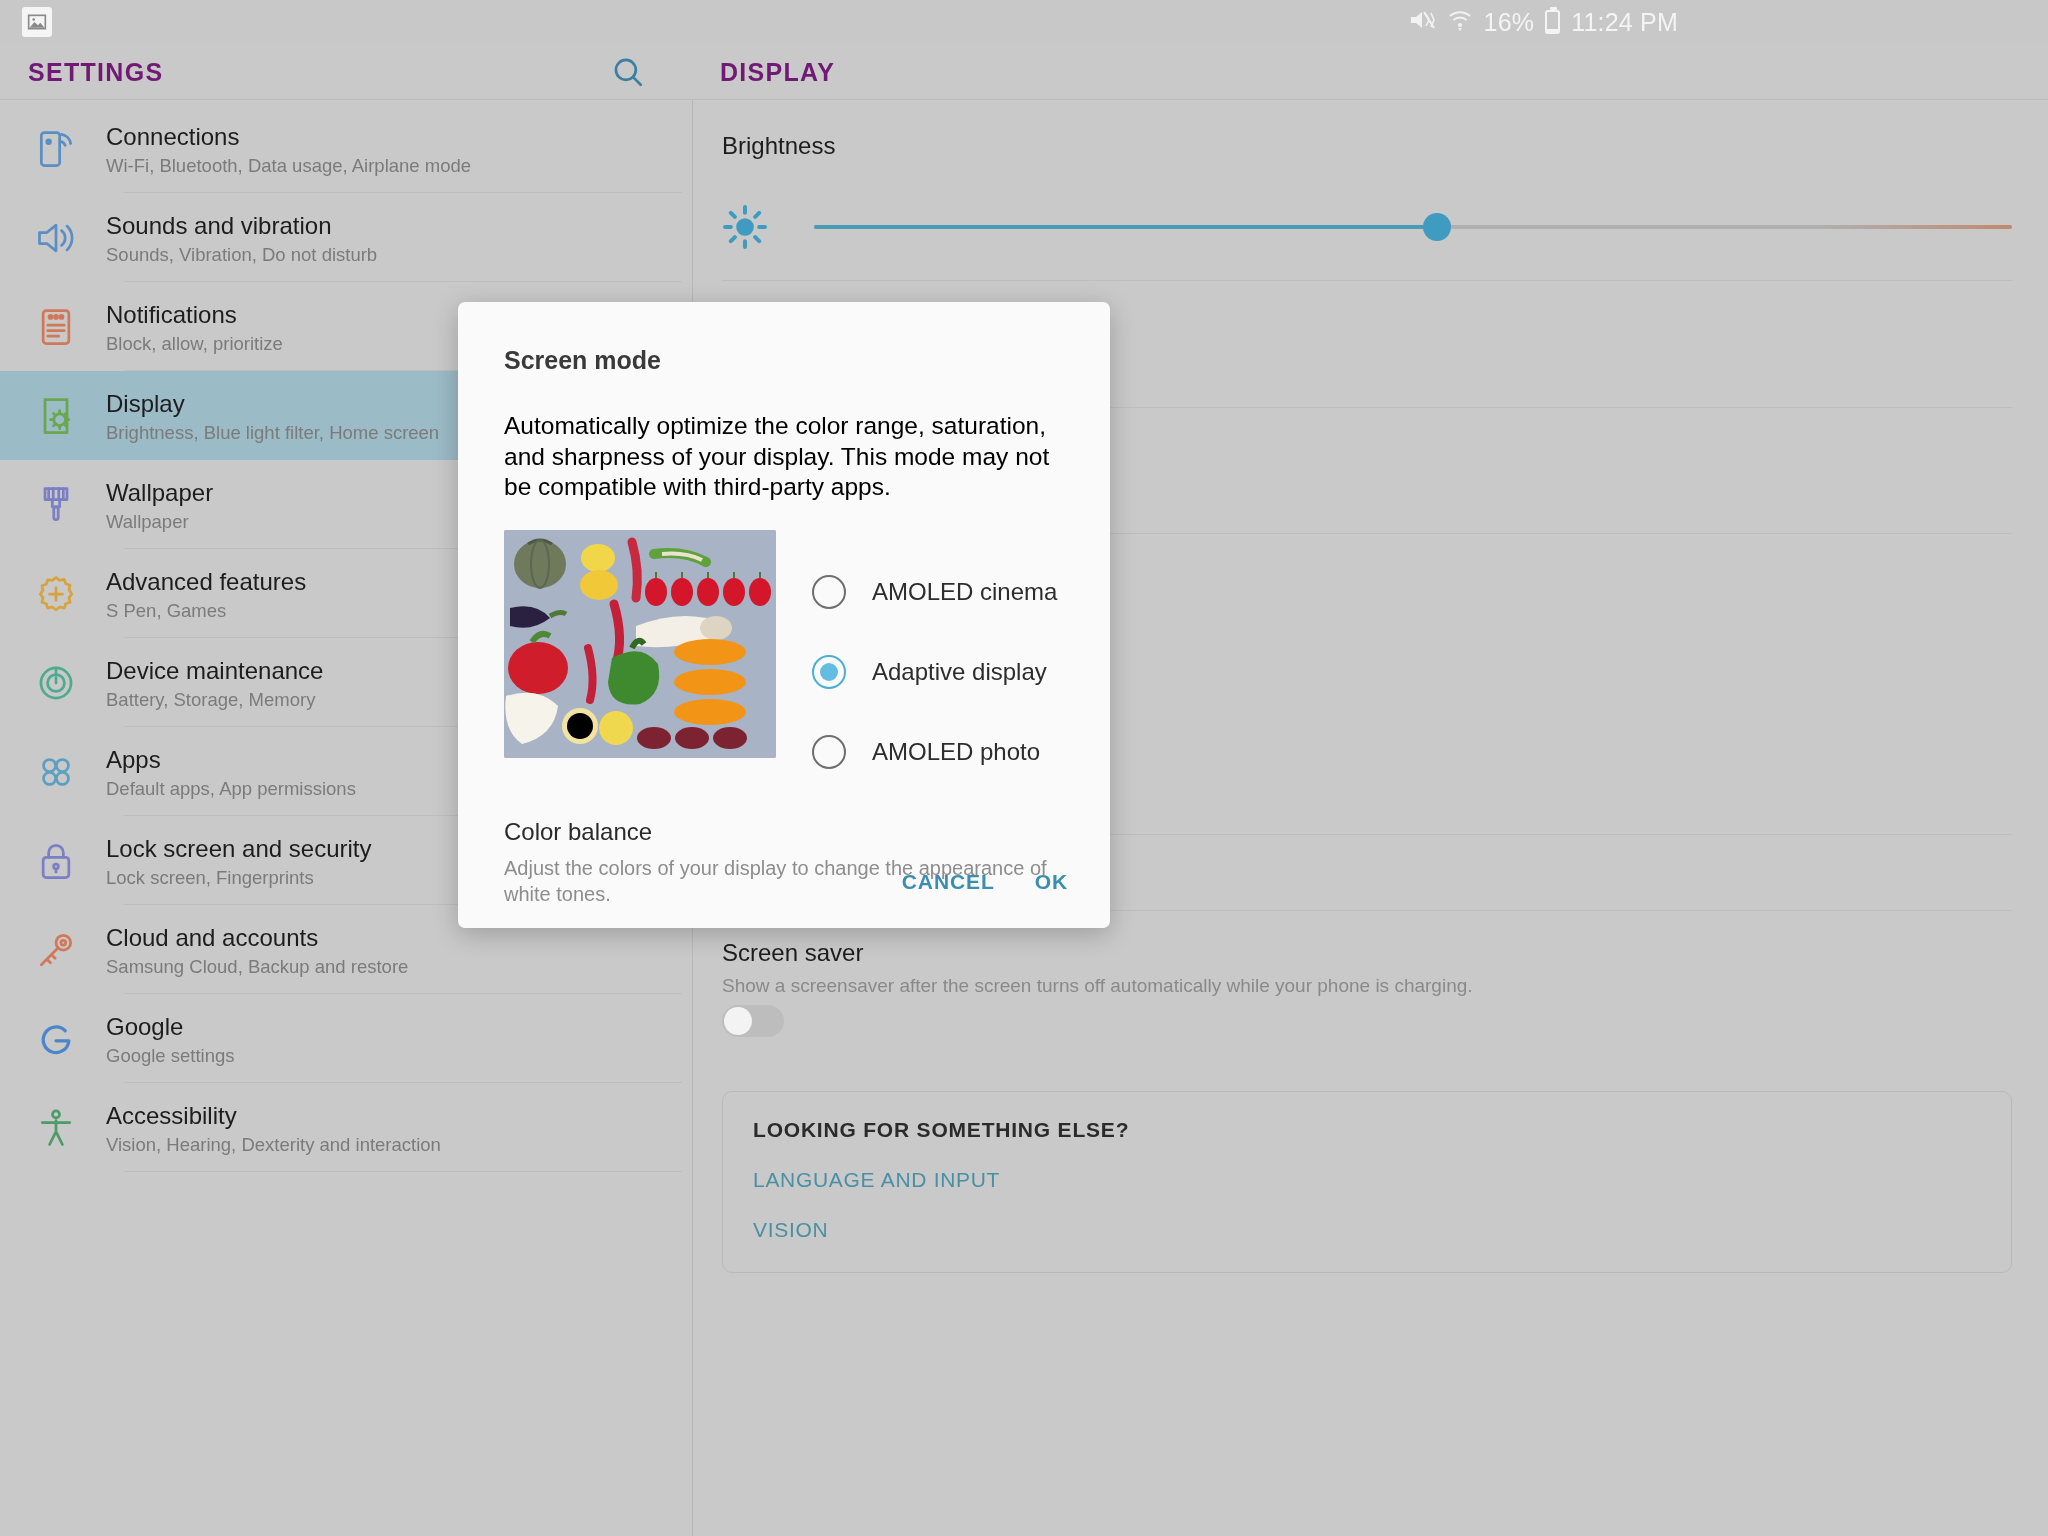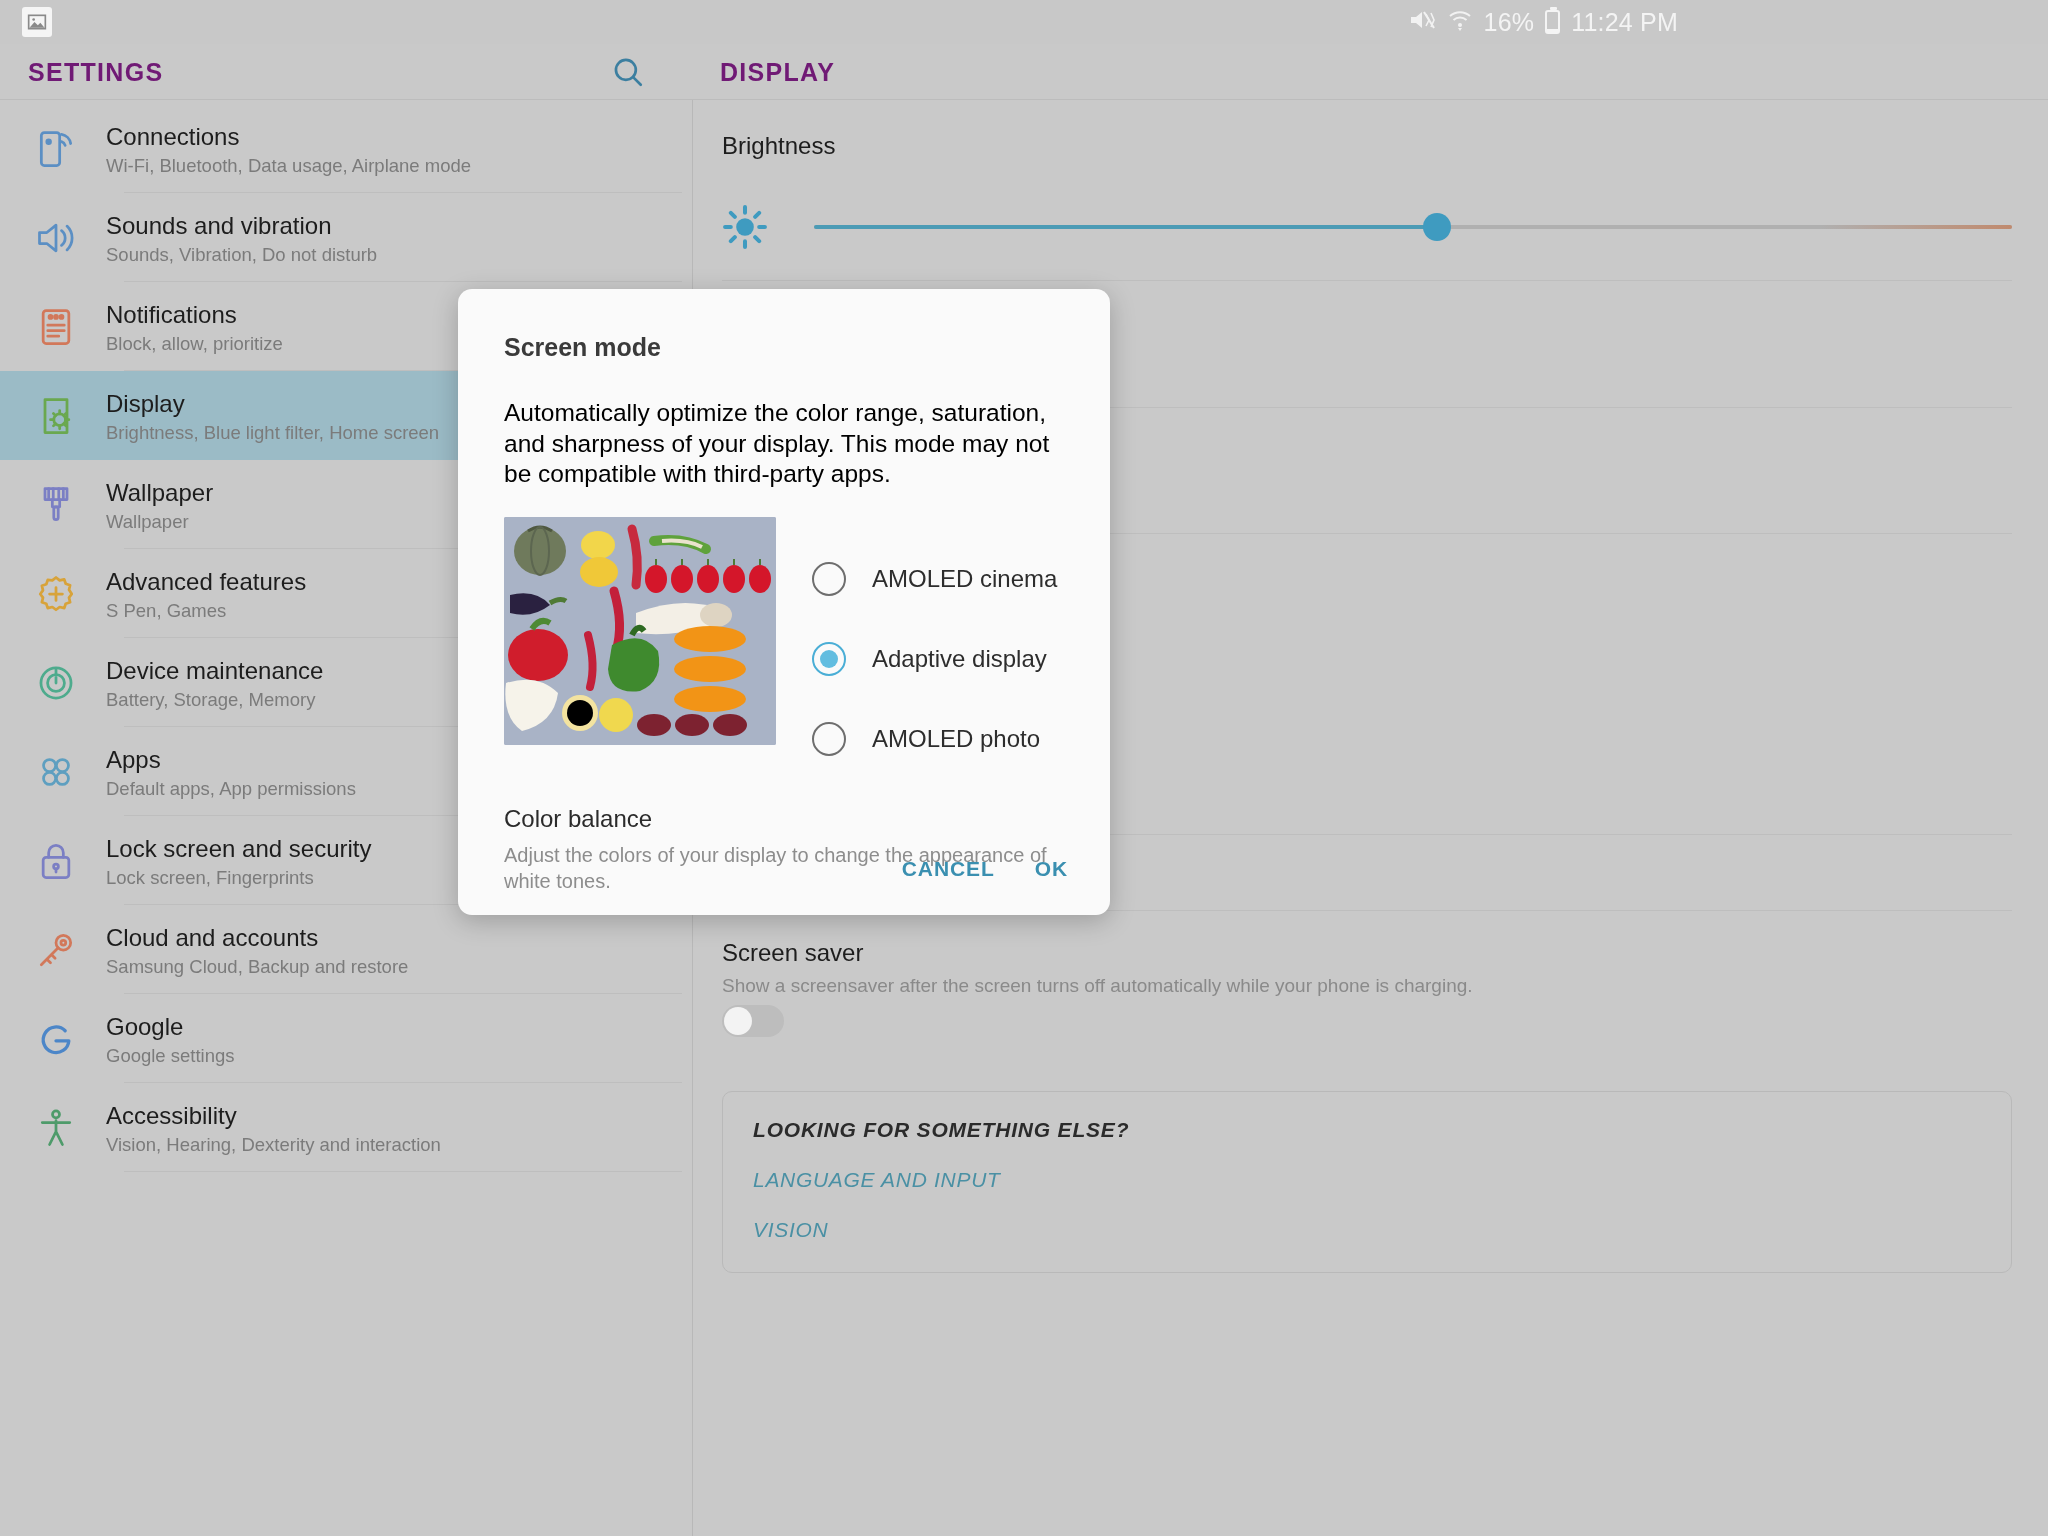--- a/index.html
+++ b/index.html
@@ -116,30 +116,29 @@
   .toggle.on { background: #5fb4cf; }
   .toggle-knob {
     position: absolute; top: 2px; left: 2px; width: 28px; height: 28px;
     border-radius: 50%; background: #f3f3f3;
   }
   .toggle.on .toggle-knob { left: 32px; }
 
   .lfse-card {
     margin: 26px 36px 0 30px; border: 1px solid #b9b9b9; border-radius: 10px;
     padding: 26px 30px 30px 30px;
-    font-style: italic;
   }
   .lfse-title { font-size: 21px; font-weight: bold; color: #2b2b2b; letter-spacing: .8px; }
   .lfse-link { font-size: 21px; color: #4a90a4; letter-spacing: .7px; margin-top: 26px; }
 
   
   .scrim { position: absolute; inset: 0; background: rgba(0,0,0,0); }
   .dialog {
-    position: absolute; left: 458px; top: 289px; width: 652px; height: 626px;
-    background: #fafafa; border-radius: 14px;
+    position: absolute; left: 458px; top: 302px; width: 652px; height: 626px;
+    background: #fafafa; border-radius: 7px;
     box-shadow: 0 6px 26px rgba(0,0,0,.22);
     padding: 44px 42px 0 46px;
   }
   .dlg-title { font-size: 25px; font-weight: bold; color: #3a3a3a; }
   .dlg-body {
     font-size: 24.5px; color: #000000; line-height: 1.25; margin-top: 36px; max-width: 560px;
   }
   .dlg-mid { display: flex; margin-top: 27px; }
   .preview {
     width: 272px; height: 228px; flex: none; border-radius: 2px; overflow: hidden;

